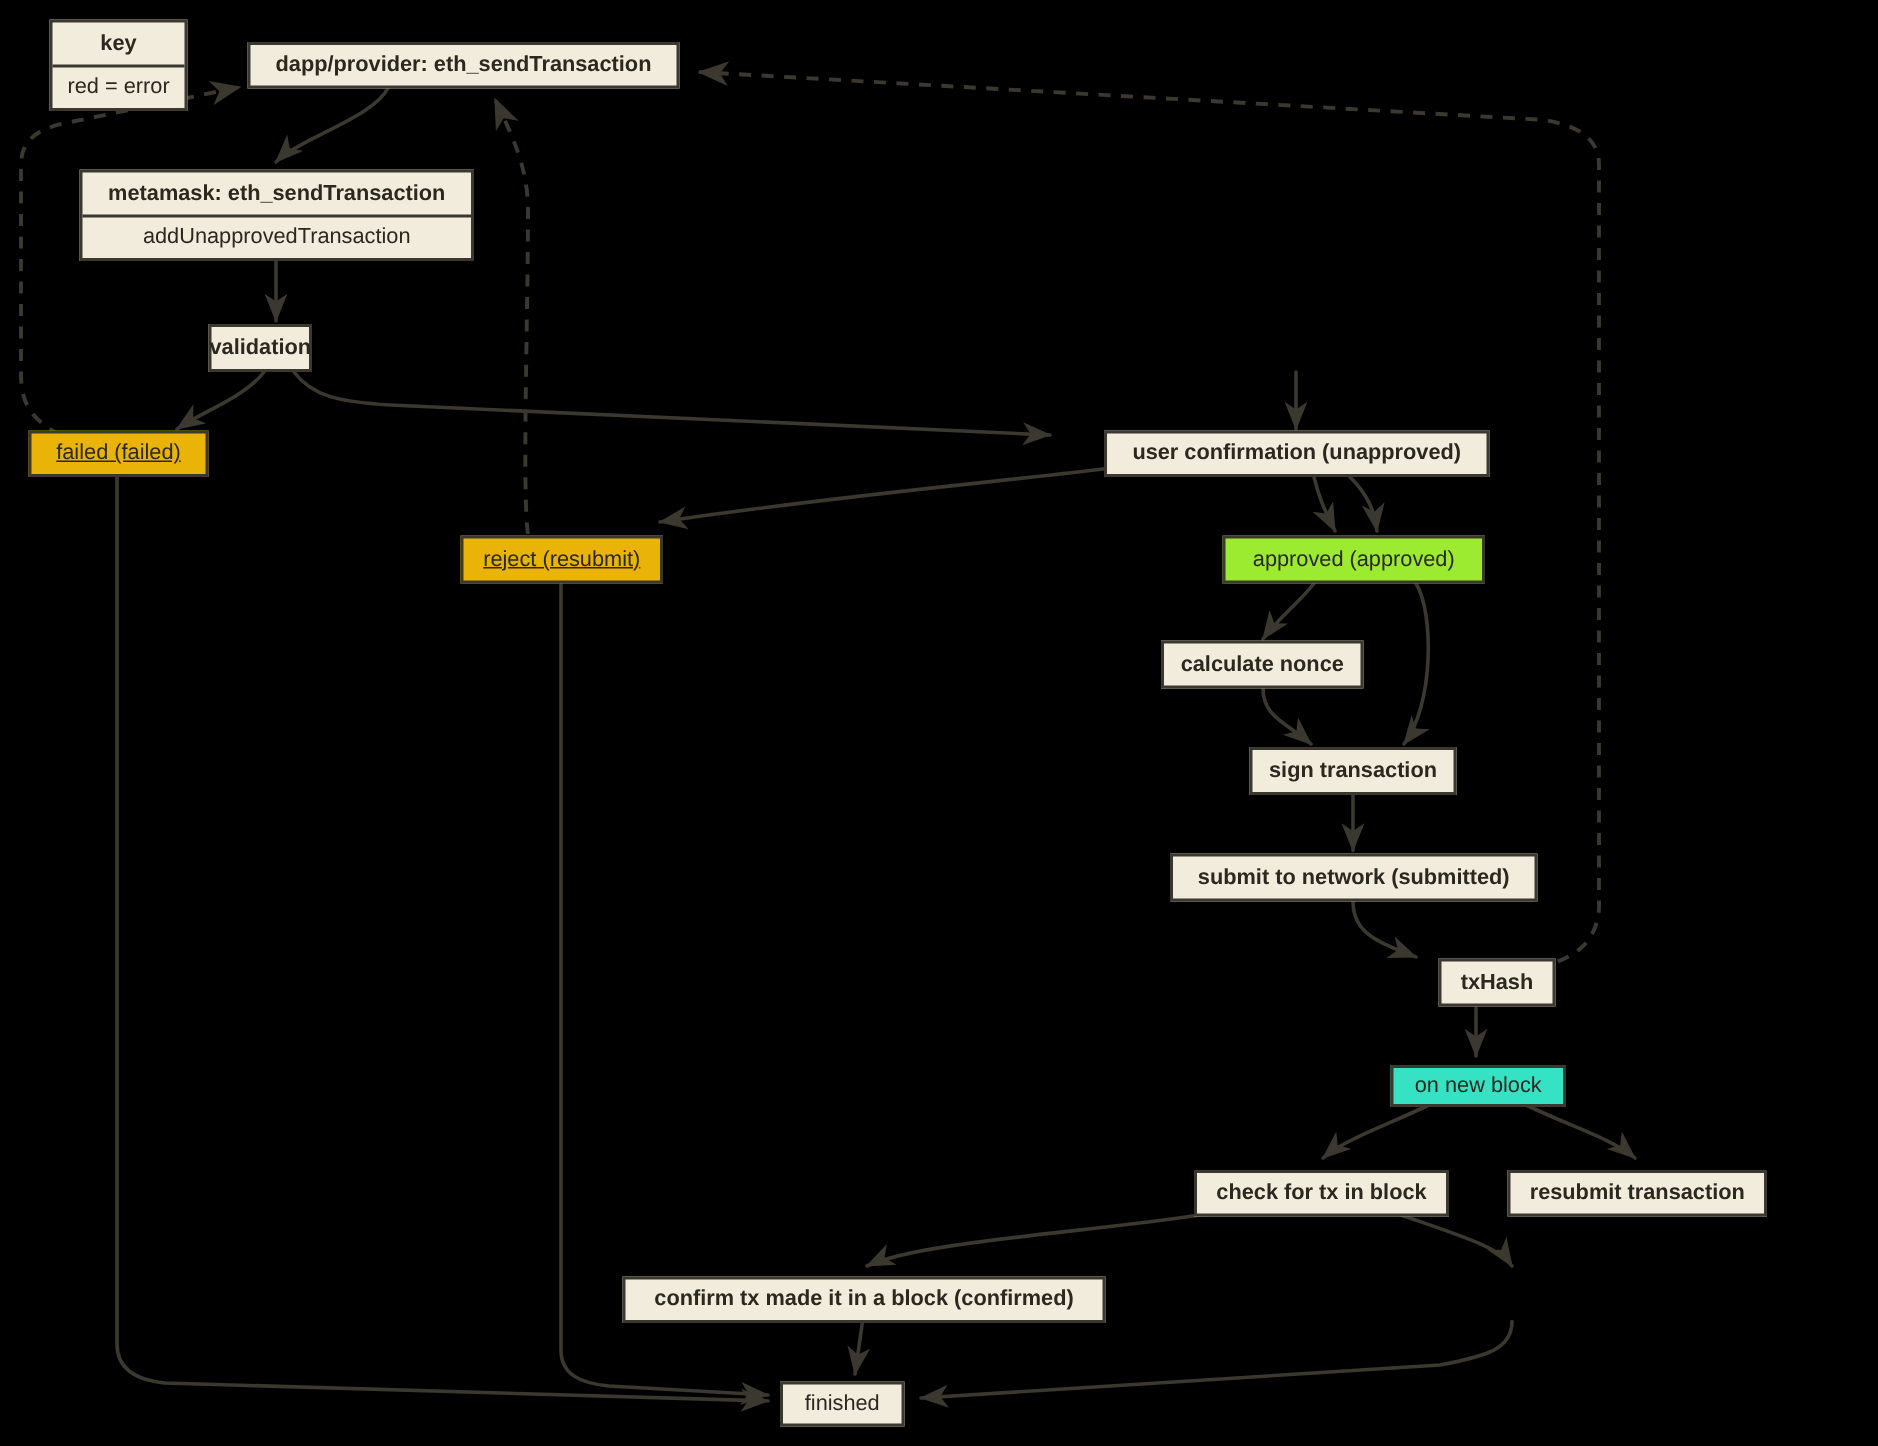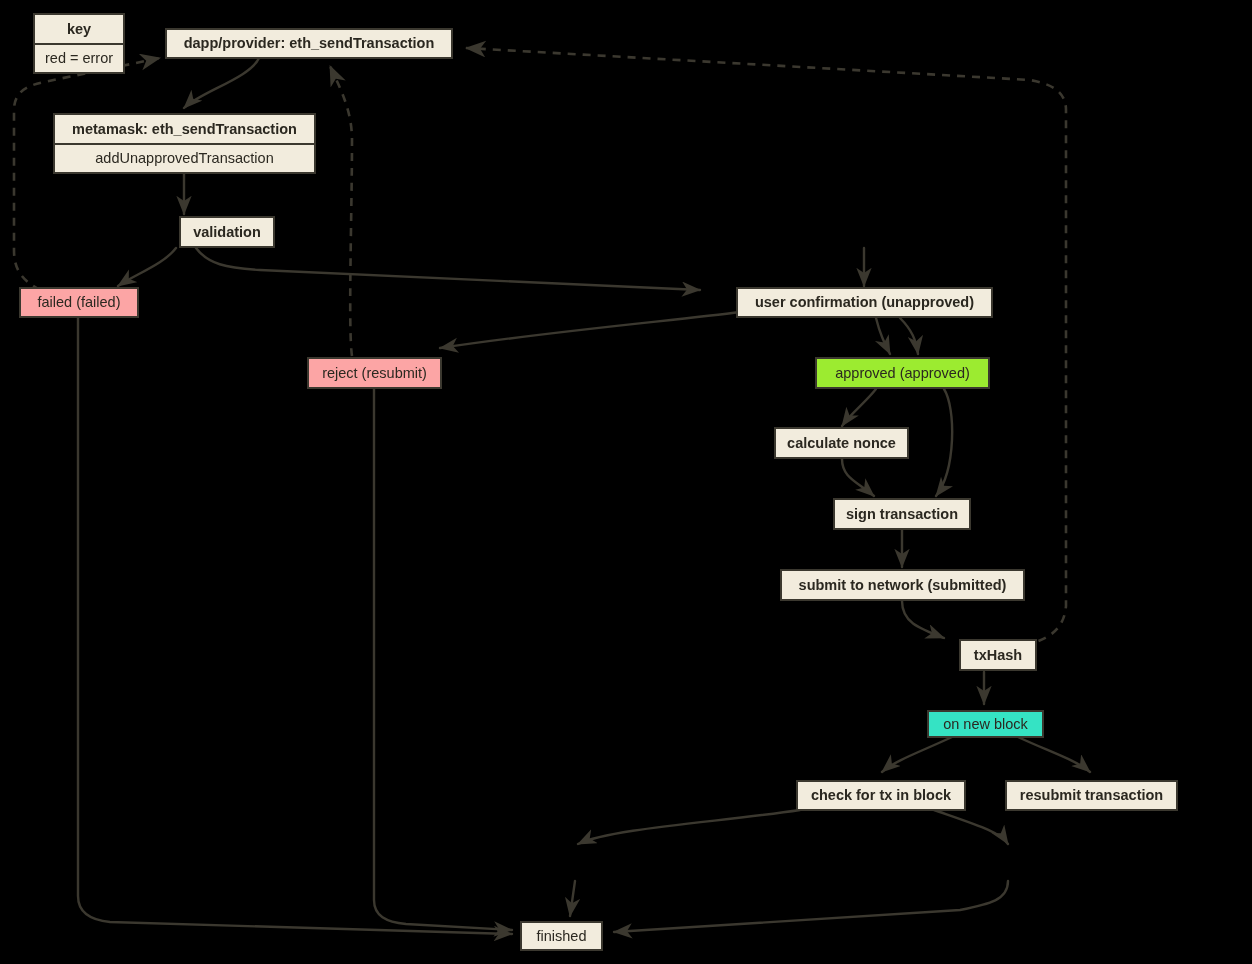--- a/index.html
+++ b/index.html
@@ -19,21 +19,21 @@
     color:#2b2820;
     display:flex;
     align-items:center;
     justify-content:center;
     font-size:14.5px;
     line-height:1;
     white-space:nowrap;
     padding:0 10px;
   }
   .node.bold{font-weight:bold;}
-  .node.red{background:#fca5a5;}
+  .node.red{background:#eab308;text-decoration:underline;}
   .node.green{background:#9ceb30;}
   .node.cyan{background:#35e3c4;}
   .record{
     position:absolute;
     box-sizing:border-box;
     border:2px solid #3b382f;
     background:#f2ecdd;
     color:#2b2820;
     display:flex;
     flex-direction:column;
@@ -126,21 +126,21 @@
     <div class="rrow body">red = error</div>
   </div>
 
   <div class="node bold" style="left:165px;top:28px;width:288px;height:31px;">dapp/provider: eth_sendTransaction</div>
 
   <div class="record" style="left:53px;top:113px;width:263px;height:61px;">
     <div class="rrow hdr">metamask: eth_sendTransaction</div>
     <div class="rrow">addUnapprovedTransaction</div>
   </div>
 
-  <div class="node bold" style="left:139px;top:216px;width:96px;height:32px;margin-left:40px;">validation</div>
+  <div class="node bold" style="left:139px;top:216px;width:69px;height:32px;">validation</div>
 
   <div class="node red" style="left:19px;top:287px;width:120px;height:31px;">failed (failed)</div>
 
   <div class="node red" style="left:307px;top:357px;width:135px;height:32px;">reject (resubmit)</div>
 
 
   <div class="node bold" style="left:736px;top:287px;width:257px;height:31px;">user confirmation (unapproved)</div>
 
   <div class="node green" style="left:815px;top:357px;width:175px;height:32px;">approved (approved)</div>
 
@@ -151,17 +151,18 @@
   <div class="node bold" style="left:780px;top:569px;width:245px;height:32px;">submit to network (submitted)</div>
 
   <div class="node bold" style="left:946px;top:639px;width:78px;height:32px;margin-left:13px;">txHash</div>
 
   <div class="node cyan" style="left:927px;top:710px;width:117px;height:28px;">on new block</div>
 
   <div class="node bold" style="left:796px;top:780px;width:170px;height:31px;">check for tx in block</div>
 
   <div class="node bold" style="left:1005px;top:780px;width:173px;height:31px;">resubmit transaction</div>
 
+  <div class="node bold" style="left:415px;top:851px;width:322px;height:31px;">confirm tx made it in a block (confirmed)</div>
 
 
   <div class="node" style="left:520px;top:921px;width:83px;height:30px;">finished</div>
 
 </div>
 
 </body></html>

